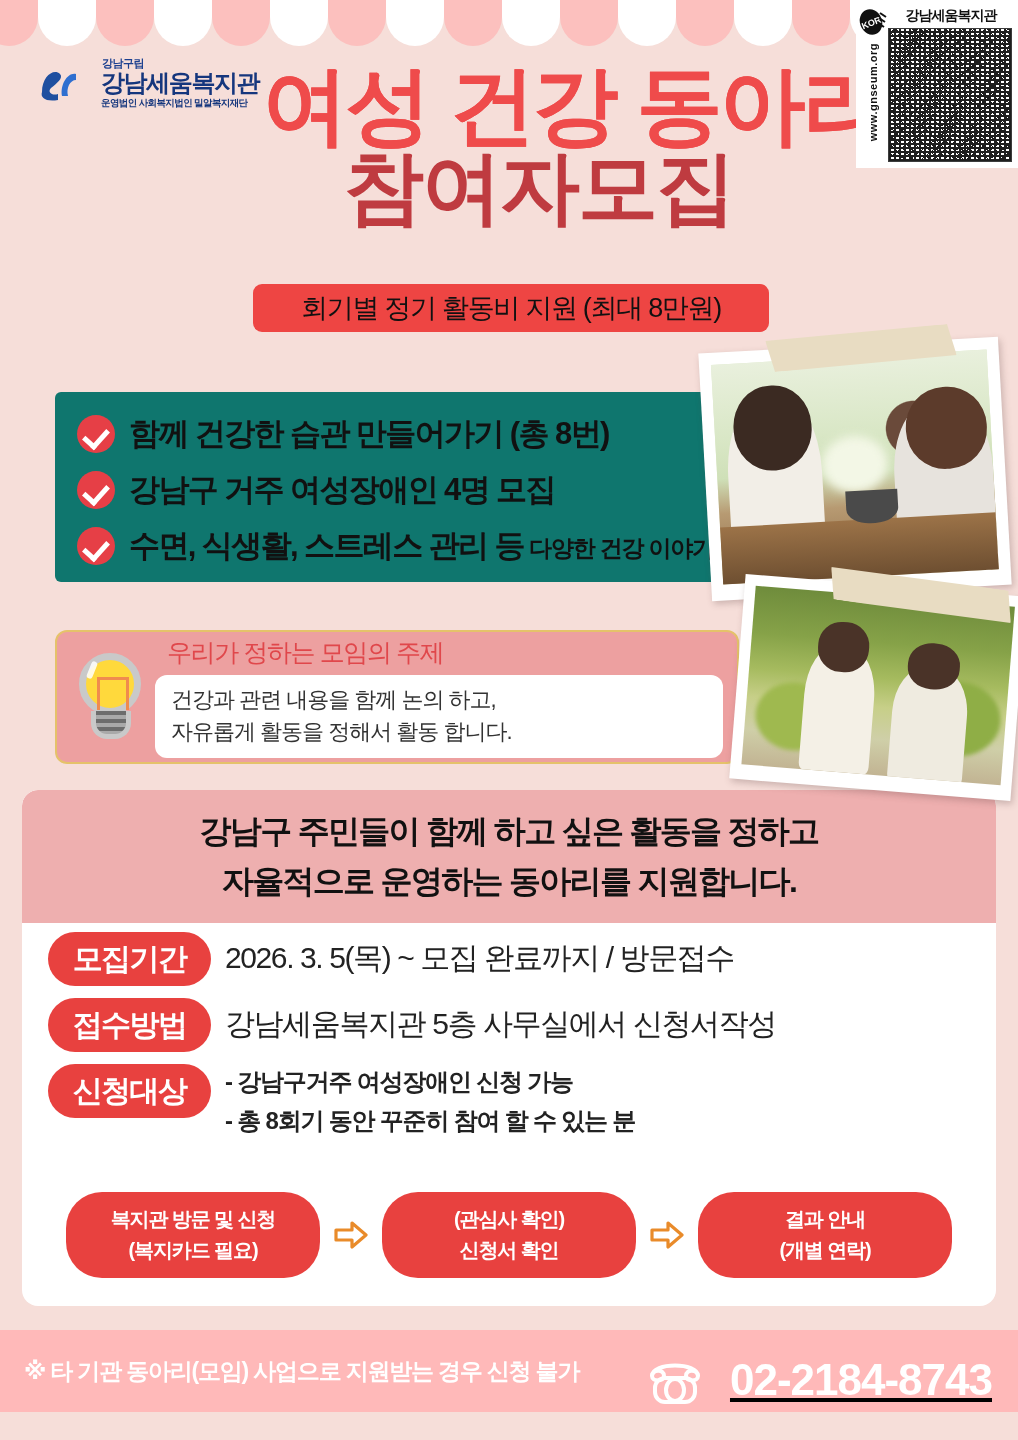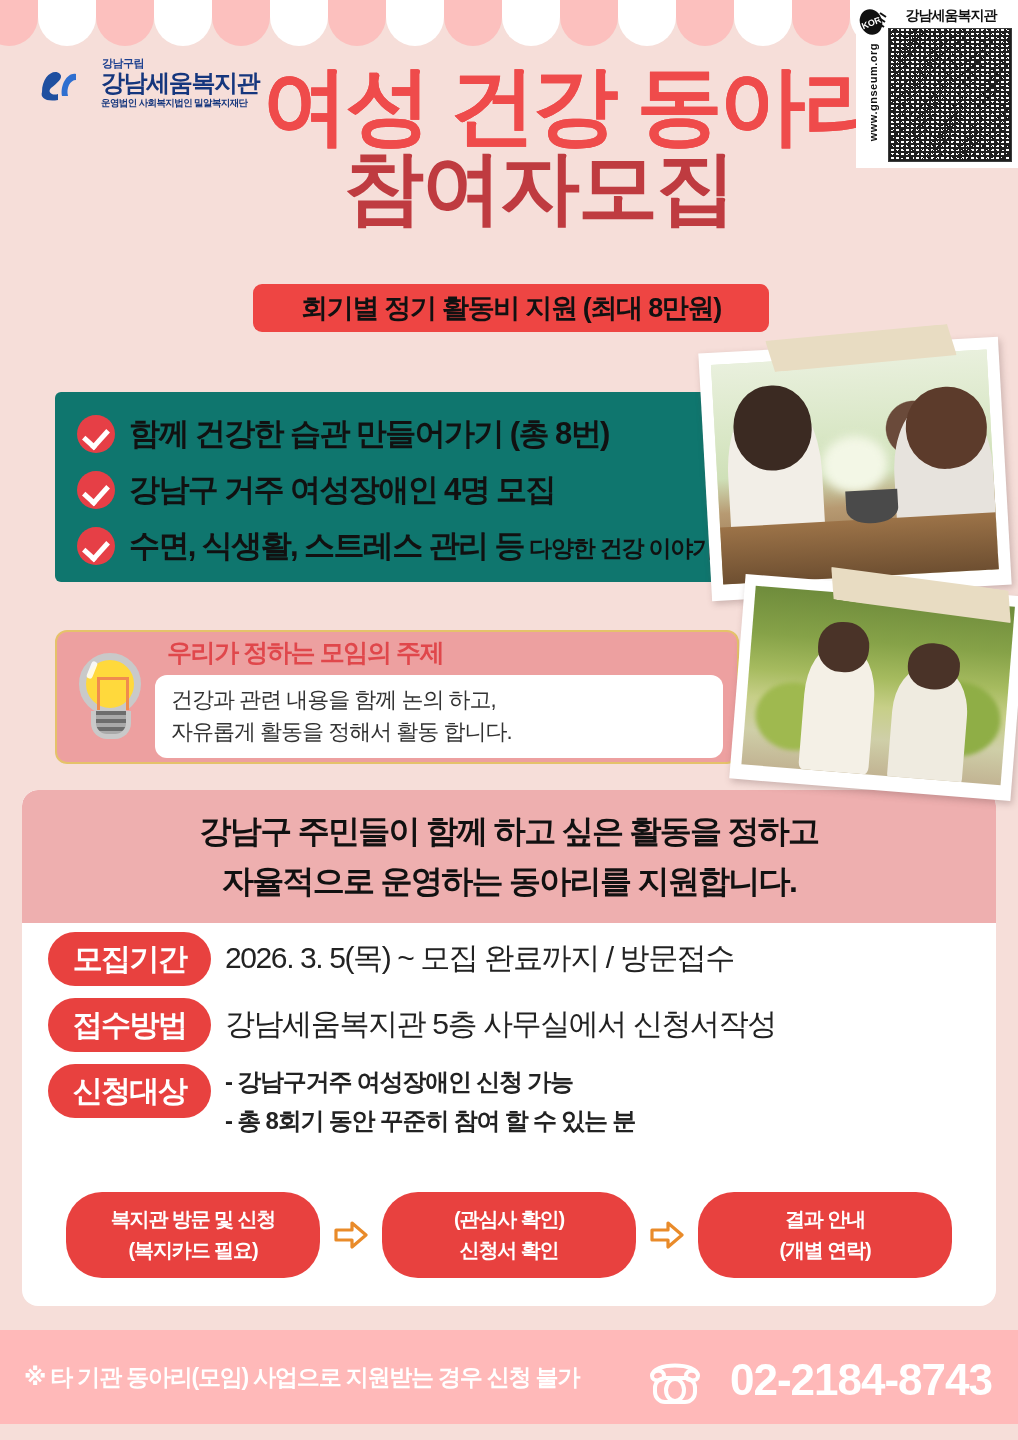--- a/index.html
+++ b/index.html
@@ -41,21 +41,21 @@
     background-color:#fff;opacity:.88;}
 
   
   .headline{position:absolute;top:62px;left:0;width:1018px;text-align:center;z-index:4;}
   .h-line1{font-size:86px;font-weight:bold;color:#ef4b4b;letter-spacing:-3px;line-height:1.02;
            padding-left:130px;text-shadow:0 0 0 #ef4b4b;}
   .h-line2{font-size:80px;font-weight:bold;color:#bf3b40;letter-spacing:-2px;line-height:1.05;
            margin-top:-4px;padding-left:60px;}
   .badge{position:absolute;top:284px;left:253px;width:516px;height:48px;background:#ee4543;
          border-radius:9px;display:flex;align-items:center;justify-content:center;z-index:6;}
-  .badge span{font-size:27px;font-weight:bold;color:#111;letter-spacing:-1.3px;}
+  .badge span{font-size:27px;font-weight:normal;color:#111;letter-spacing:-1.3px;}
 
   
   .photo{position:absolute;background:#fff;box-shadow:2px 3px 7px rgba(90,60,60,.28);z-index:8;}
   .tape{position:absolute;background:#e8dcc2;z-index:9;
         clip-path:polygon(0 12%,96% 0,100% 88%,4% 100%);}
 
   .ph1{left:705px;top:345px;width:300px;height:248px;transform:rotate(-3.2deg);padding:12px 12px 16px 12px;box-sizing:border-box;}
   .ph2{left:737px;top:585px;width:282px;height:205px;transform:rotate(4.6deg);padding:11px 11px 15px 11px;box-sizing:border-box;}
   .cafe{width:100%;height:100%;position:relative;overflow:hidden;
     background:
@@ -96,21 +96,21 @@
   .bulb .glass{position:absolute;left:10px;top:4px;width:62px;height:62px;border-radius:50%;
                background:#ffd93c;border:7px solid #c9c9c9;box-sizing:border-box;}
   .bulb .fil{position:absolute;left:28px;top:28px;width:26px;height:30px;
              border-left:3px solid #f08b4e;border-right:3px solid #f08b4e;border-top:3px solid #f08b4e;}
   .bulb .base{position:absolute;left:22px;top:62px;width:40px;height:28px;border-radius:0 0 16px 16px;
               background:repeating-linear-gradient(180deg,#6d6d6d 0 4px,#a9a9a9 4px 8px);
               border:5px solid #c9c9c9;border-top:none;box-sizing:border-box;}
   .bulb .shine{position:absolute;left:20px;top:12px;width:6px;height:18px;border-radius:4px;
                background:#fff;opacity:.85;transform:rotate(22deg);}
   .idea-right{flex:1;padding-right:14px;}
-  .idea-title{font-size:25px;font-weight:bold;color:#e0474b;letter-spacing:-1.4px;margin:0 0 6px 12px;}
+  .idea-title{font-size:25px;font-weight:normal;color:#e0474b;letter-spacing:-1.4px;margin:0 0 6px 12px;}
   .idea-card{background:#fff;border-radius:12px;padding:9px 16px 11px;}
   .idea-card p{margin:0;font-size:22px;color:#333;letter-spacing:-1px;line-height:1.45;}
 
   
   .card{position:absolute;left:22px;top:790px;width:974px;height:516px;background:#fff;
         border-radius:16px;z-index:2;overflow:hidden;}
   .pinkbanner{position:absolute;left:0;top:0;width:974px;height:133px;background:#eeafaf;
               border-radius:16px 16px 0 0;display:flex;flex-direction:column;align-items:center;
               justify-content:center;gap:6px;}
   .pb-line{font-size:32px;font-weight:bold;color:#111;letter-spacing:-1.7px;}
@@ -125,25 +125,25 @@
 
   
   .steps{position:absolute;left:0;top:1192px;width:1018px;display:flex;align-items:center;
          justify-content:center;gap:14px;z-index:6;}
   .step{background:#e8413f;border-radius:36px;padding:12px 24px;text-align:center;min-width:206px;}
   .step div{font-size:20px;font-weight:bold;color:#fff;letter-spacing:-1.1px;line-height:1.55;}
   .arrow{width:34px;height:30px;position:relative;flex:0 0 auto;}
   .arrow svg{display:block;}
 
   
-  .footer{position:absolute;left:0;top:1330px;width:1018px;height:94px;background:#ffb9b9;z-index:6;
+  .footer{position:absolute;left:0;top:1330px;width:1018px;height:82px;background:#ffb9b9;z-index:6;
           display:flex;align-items:center;}
   .notes{margin-left:24px;display:flex;flex-direction:column;gap:11px;}
   .note{font-size:23px;color:#fff;font-weight:bold;letter-spacing:-1.2px;}
-  .contact{position:absolute;right:26px;top:22px;display:flex;align-items:center;gap:24px;}
+  .contact{position:absolute;right:26px;top:22px;display:flex;align-items:center;gap:24px;text-decoration:underline;}
   .tel-icon{width:62px;height:56px;}
   .phone{font-size:44px;font-weight:bold;color:#fff;letter-spacing:-1px;}
 </style>
 </head>
 <body>
 
 <div class="poster">
 
   <div class="awning" id="awning">
       <div class="scallop" style="left: -20px; background: rgb(252, 192, 190);"></div>

